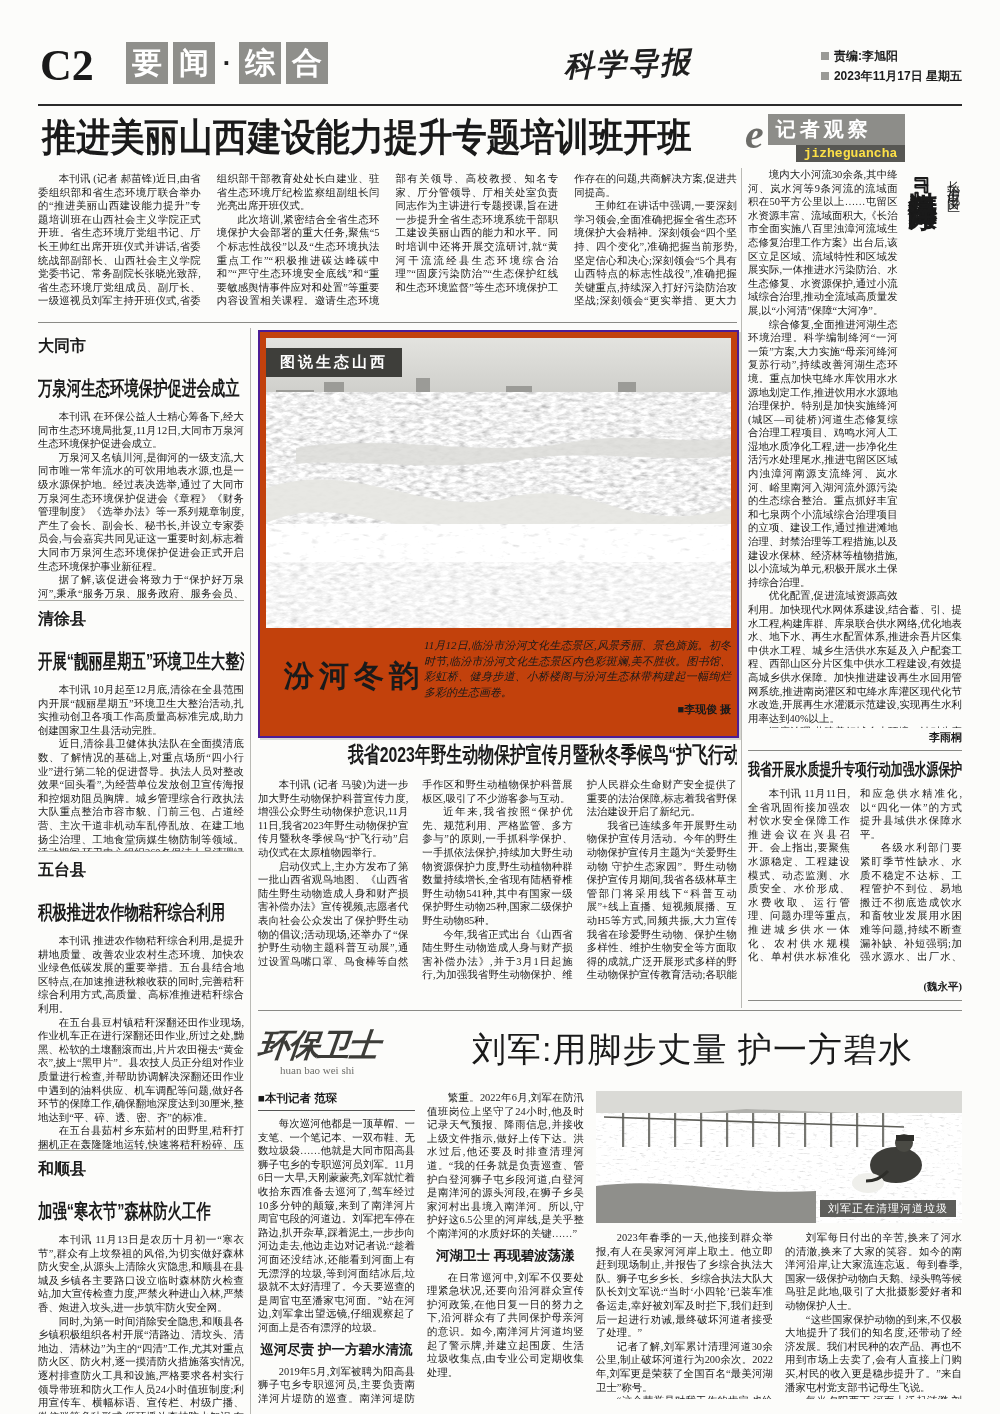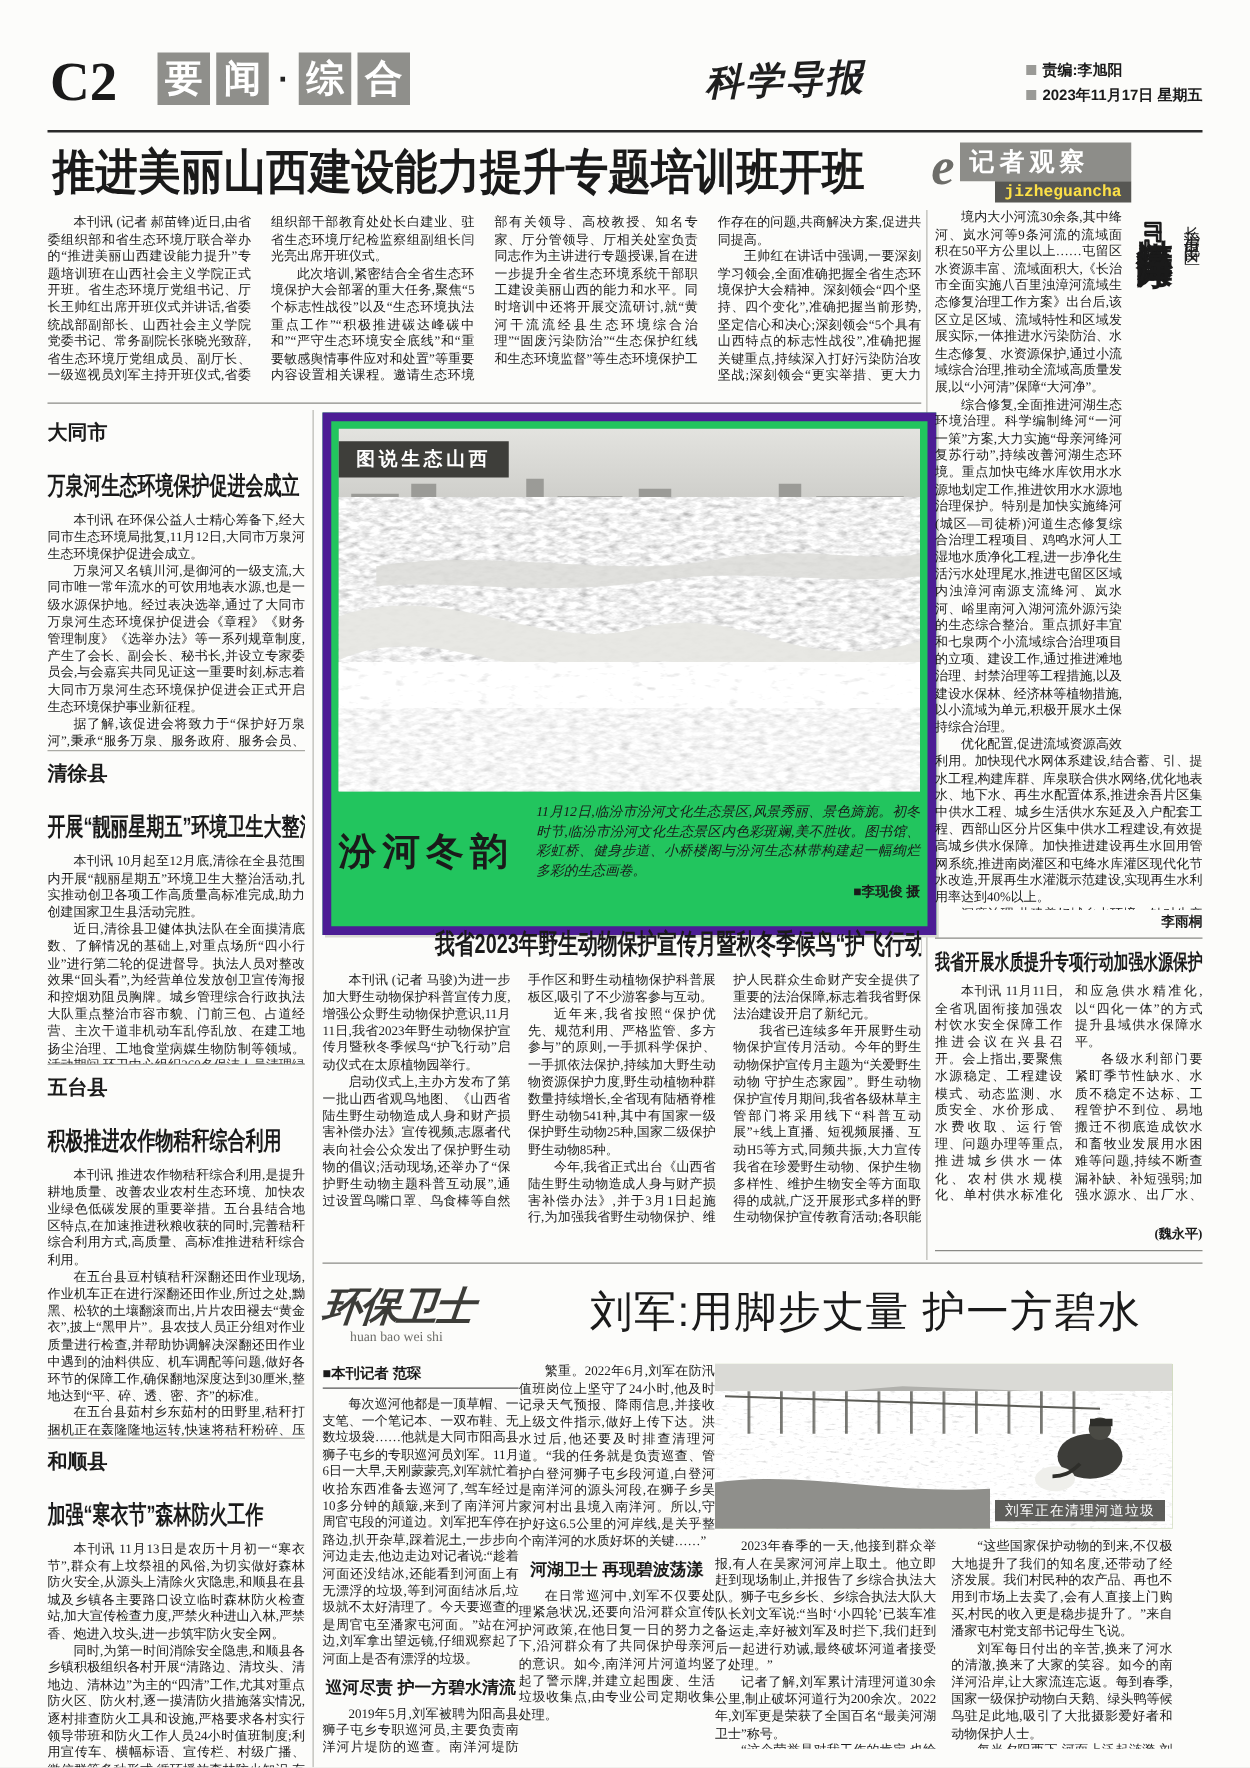--- a/index.html
+++ b/index.html
@@ -36,27 +36,27 @@
   .lead-body{position:absolute;left:38px;top:172px;width:699px;height:146px;overflow:hidden;
         column-count:4;column-gap:16px;}
   
   .left-col{position:absolute;left:38px;top:328px;width:206px;height:1086px;}
   .lsec{overflow:hidden;border-bottom:1px solid #a9a9a4;padding-top:6px;}
   .lsec:last-child{border-bottom:none;}
   .region{font-size:16px;font-weight:bold;font-family:"Liberation Sans",sans-serif;margin:2px 0 6px 0;}
   .lhead .cx{font-size:20px;font-weight:bold;font-family:"Liberation Sans",sans-serif;transform:scaleX(.72);}
   .lhead{margin-bottom:8px;margin-top:18px;}
   
-  .photo-block{position:absolute;left:258px;top:330px;width:465px;height:392px;border:7px solid #4c1d95;
-        padding:6px;background:#22c55e;box-shadow:2px 2px 0 #d8d8d2;}
+  .photo-block{position:absolute;left:258px;top:330px;width:465px;height:392px;border:2px solid #4c1d95;
+        padding:6px;background:#c2410c;box-shadow:2px 2px 0 #d8d8d2;}
   .photo-area{position:relative;width:465px;height:290px;background:#c8c8c4;}
   .photo-tag{position:absolute;left:0;top:10px;background:#3e3e3a;color:#fff;font-size:15px;font-weight:bold;
         letter-spacing:3px;padding:5px 14px;font-family:"Liberation Sans",sans-serif;}
   .photo-caption{display:flex;margin-top:10px;}
-  .pc-title{width:158px;text-align:left;font-size:30px;font-weight:bold;letter-spacing:5px;padding-top:18px;
+  .pc-title{width:158px;text-align:right;font-size:30px;font-weight:bold;letter-spacing:5px;padding-top:18px;
         font-family:"Liberation Serif",serif;}
   .pc-text{position:relative;flex:1;font-size:11px;line-height:15.5px;text-align:justify;font-style:italic;}
   .pc-credit{text-align:right;font-weight:bold;font-style:normal;font-size:11px;margin-top:2px;}
   
   .wildlife{position:absolute;left:258px;top:740px;width:479px;height:268px;overflow:hidden;}
   .kicker{text-align:center;font-size:15px;font-weight:bold;font-family:"Liberation Sans",sans-serif;
         letter-spacing:4px;margin-bottom:4px;}
   .whead{text-align:center;}
   .whead .cx{font-size:22px;font-weight:bold;font-family:"Liberation Sans",sans-serif;transform-origin:50% 50%;transform:scaleX(.72);}
   .wbody{margin-top:8px;column-count:3;column-gap:14px;height:206px;overflow:hidden;}
@@ -76,21 +76,21 @@
   
   .guardian{position:absolute;left:258px;top:1010px;width:704px;height:396px;border-top:1px solid #8a8a86;padding-top:6px;}
   .g-header{display:flex;align-items:center;height:66px;}
   .guard-logo{width:165px;position:relative;}
   .guard-logo-zh{font-size:32px;font-weight:bold;font-style:italic;color:#3c3c38;letter-spacing:-2px;
         font-family:"Liberation Serif",serif;display:inline-block;transform:skewX(-6deg);}
   .guard-logo-py{display:block;font-size:11px;color:#6e6e6a;margin-top:-4px;margin-left:22px;
         font-family:"Liberation Serif",serif;}
   .g-headline{flex:1;text-align:center;font-size:34px;font-weight:normal;font-family:"Liberation Sans",sans-serif;
         letter-spacing:1px;}
-  .g-body{display:flex;gap:0;margin-top:8px;height:312px;}
+  .g-body{display:flex;gap:12px;margin-top:8px;height:312px;}
   .g-colA,.g-colB{width:157px;overflow:hidden;}
   .g-colR{width:366px;overflow:hidden;}
   .reporter{font-size:11.5px;font-weight:bold;font-family:"Liberation Sans",sans-serif;
         border-bottom:1px solid #555;padding-bottom:4px;margin-bottom:6px;}
   .g-sub{text-align:center;font-weight:bold;font-size:13.5px;font-family:"Liberation Sans",sans-serif;margin:6px 0;}
   .g-photo{position:relative;width:366px;height:132px;background:#4d7c0f;}
   .g-photo-caption{position:absolute;right:6px;bottom:6px;background:rgba(66,66,62,.85);color:#fff;
         font-size:11px;padding:1px 8px;letter-spacing:1px;}
   .g-cols{display:flex;gap:12px;margin-top:8px;}
   .g-cols > div{flex:1;overflow:hidden;height:168px;}
@@ -312,22 +312,22 @@
           </svg>
           <div class="g-photo-caption">刘军正在清理河道垃圾</div>
         </div>
         <div class="g-cols">
           <div>
               <p class="para">2023年春季的一天,他接到群众举报,有人在吴家河河岸上取土。他立即赶到现场制止,并报告了乡综合执法大队。狮子屯乡乡长、乡综合执法大队大队长刘文军说:“当时‘小四轮’已装车准备运走,幸好被刘军及时拦下,我们赶到后一起进行劝诫,最终破坏河道者接受了处理。”</p>
               <p class="para">记者了解,刘军累计清理河道30余公里,制止破坏河道行为200余次。2022年,刘军更是荣获了全国百名“最美河湖卫士”称号。</p>
               <p class="para">“这个荣誉是对我工作的肯定,也给我提供了更大的动力,我会继续坚持下去,守护好河道的健康,做好河湖卫士。”看着手里的荣誉证书,刘军的脸上洋溢着自豪的笑容。</p>
             </div>
           <div>
+              <p class="para">刘军每日付出的辛苦,换来了河水的清澈,换来了大家的笑容。如今的南洋河沿岸,让大家流连忘返。每到春季,国家一级保护动物白天鹅、绿头鸭等候鸟驻足此地,吸引了大批摄影爱好者和动物保护人士。</p>
               <p class="para">“这些国家保护动物的到来,不仅极大地提升了我们的知名度,还带动了经济发展。我们村民种的农产品、再也不用到市场上去卖了,会有人直接上门购买,村民的收入更是稳步提升了。”来自潘家屯村党支部书记母生飞说。</p>
-              <p class="para">刘军每日付出的辛苦,换来了河水的清澈,换来了大家的笑容。如今的南洋河沿岸,让大家流连忘返。每到春季,国家一级保护动物白天鹅、绿头鸭等候鸟驻足此地,吸引了大批摄影爱好者和动物保护人士。</p>
               <p class="para">每当夕阳西下,河面上泛起涟漪,刘军的脸上就洋溢起了幸福的笑容,水清、岸绿、民富,这就是刘军心中想要守护的美景!</p>
             </div>
         </div>
       </div>
     </div>
   </div>
 
 </div>
 
 </body></html>

